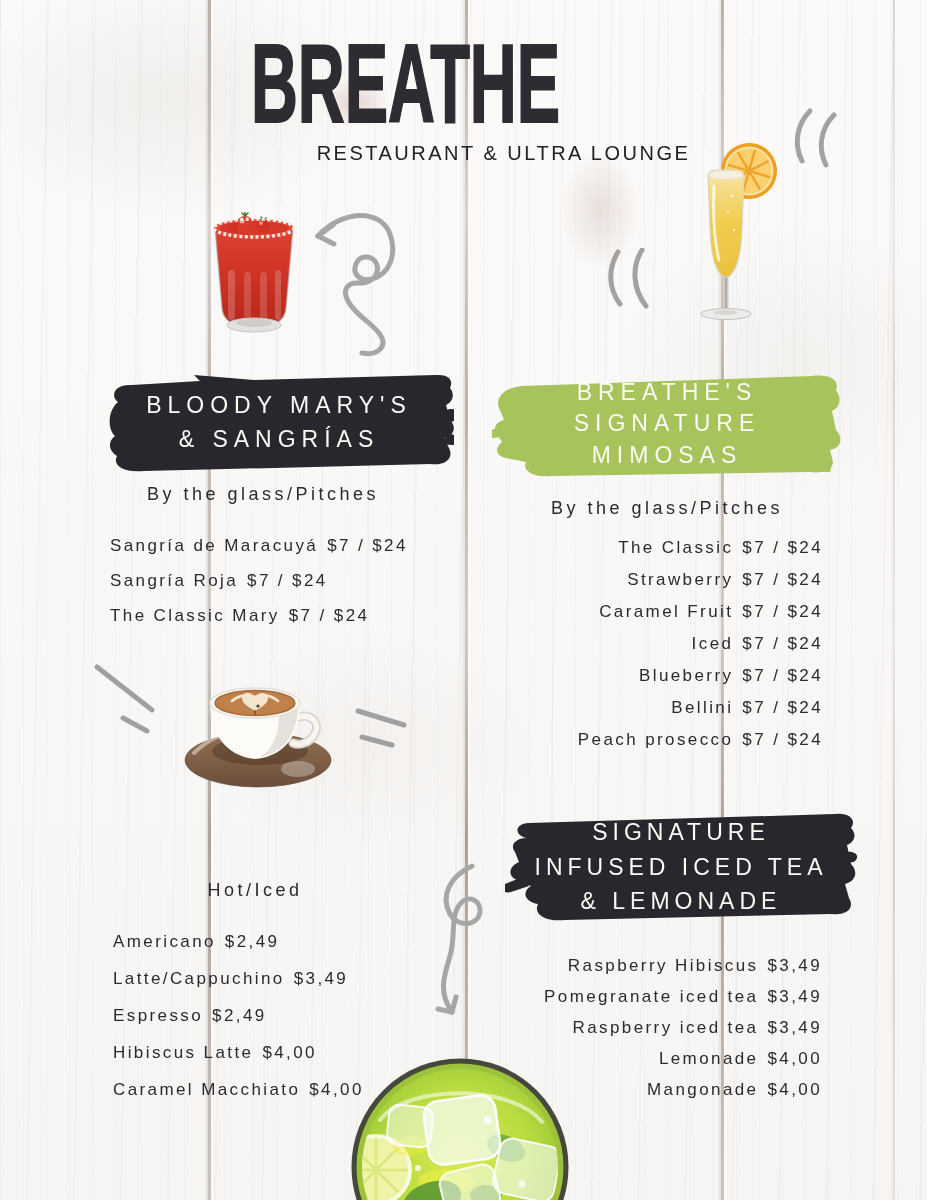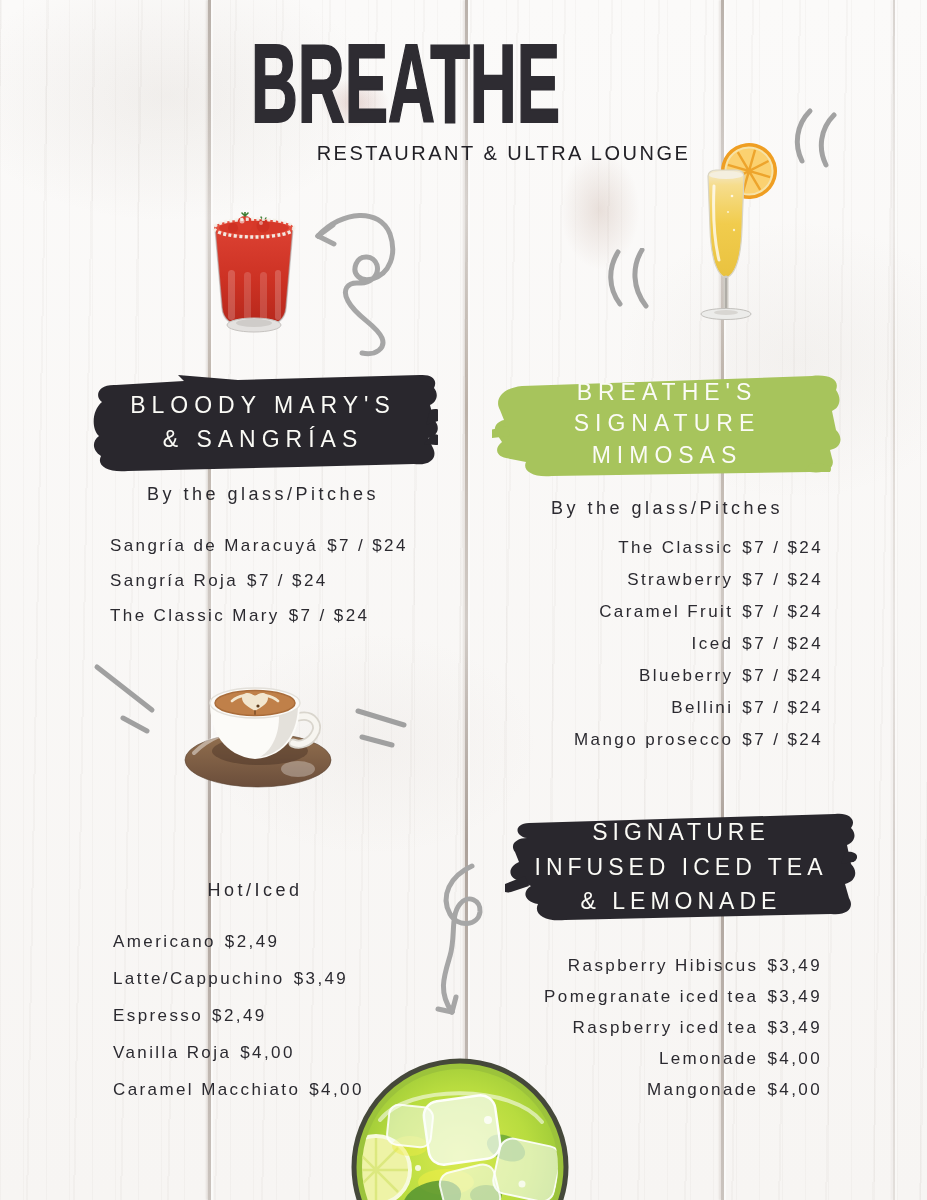--- a/index.html
+++ b/index.html
@@ -134,21 +134,21 @@
         <path d="M36,62 C28,46 30,26 44,12"></path>
     </g>
   </svg>
   <svg class="doodle" style="left:602px;top:248px" width="60" height="62" viewBox="0 0 60 62">
     <g fill="none" stroke="#a2a2a2" stroke-width="5" stroke-linecap="round">
       <path d="M16,4 C6,20 6,40 18,56"></path>
         <path d="M40,2 C30,18 30,40 44,58"></path>
     </g>
   </svg>
 
-  <div class="brush" style="left:88px;top:372px;width:350px;height:100px">
+  <div class="brush" style="left:104px;top:372px;width:350px;height:100px">
     <svg class="bg" viewBox="0 0 350 100" preserveAspectRatio="none">
       <g fill="#29272d">
         <path d="M14,30 C6,24 10,12 28,13 L96,9 L90,3 L150,8 L332,3 C344,2 350,8 346,16 C351,22 349,30 342,33 L346,48 C353,55 350,64 340,66 L345,76 C350,86 342,94 326,92 L210,95 L40,99 C20,101 8,94 13,84 C5,79 3,70 11,64 C3,57 4,38 14,30 Z"></path>
         <path d="M342,38 C354,34 360,44 350,49 L338,53 Z"></path>
         <path d="M344,62 C356,62 358,72 348,73 L336,72 Z"></path>
       </g>
     </svg>
     <div class="txt">BLOODY MARY'S
 &amp; SANGRÍAS</div>
   </div>
@@ -172,21 +172,21 @@
 MIMOSAS</div>
   </div>
   <div class="sub-label" style="left:494px;top:498px;width:346px">By the glass/Pitches</div>
   <div class="items tight right" style="left:495px;top:532px;width:328px">
     <div class="item"><span>The Classic</span><span class="price">$7 / $24</span></div>
     <div class="item"><span>Strawberry</span><span class="price">$7 / $24</span></div>
     <div class="item"><span>Caramel Fruit</span><span class="price">$7 / $24</span></div>
     <div class="item"><span>Iced</span><span class="price">$7 / $24</span></div>
     <div class="item"><span>Blueberry</span><span class="price">$7 / $24</span></div>
     <div class="item"><span>Bellini</span><span class="price">$7 / $24</span></div>
-    <div class="item"><span>Mango prosecco</span><span class="price">$7 / $24</span></div>
+    <div class="item"><span>Peach prosecco</span><span class="price">$7 / $24</span></div>
   </div>
 
   <svg class="doodle" style="left:92px;top:660px" width="75" height="80" viewBox="0 0 75 80">
     <g fill="none" stroke="#a0a0a0" stroke-width="5" stroke-linecap="round">
       <path d="M5,7 L60,50"></path>
         <path d="M31,58 L55,71"></path>
     </g>
   </svg>
   <svg class="doodle" style="left:352px;top:700px" width="60" height="50" viewBox="0 0 60 50">
     <g fill="none" stroke="#a0a0a0" stroke-width="5" stroke-linecap="round">
@@ -217,21 +217,21 @@
     <path d="M50,38 C57,32 66,31 73,34 M96,38 C89,32 80,31 73,34" stroke="#f2e6cf" stroke-width="2.6" fill="none" stroke-linecap="round"></path>
     <path d="M73,48 L73,51" stroke="#8d5a2e" stroke-width="2" stroke-linecap="round"></path>
     <circle cx="76" cy="43" r="1.6" fill="#5d3b1d"></circle>
   </svg>
 
   <div class="sub-label" style="left:60px;top:880px;width:390px">Hot/Iced</div>
   <div class="items rows37" style="left:113px;top:923px">
     <div class="item"><span>Americano</span><span class="price">$2,49</span></div>
     <div class="item"><span>Latte/Cappuchino</span><span class="price">$3,49</span></div>
     <div class="item"><span>Espresso</span><span class="price">$2,49</span></div>
-    <div class="item"><span>Vanilla Roja</span><span class="price">$4,00</span></div>
+    <div class="item"><span>Hibiscus Latte</span><span class="price">$4,00</span></div>
     <div class="item"><span>Caramel Macchiato</span><span class="price">$4,00</span></div>
   </div>
 
   <div class="brush" style="left:505px;top:806px;width:352px;height:122px">
     <svg class="bg" viewBox="0 0 352 122" preserveAspectRatio="none">
       <g fill="#29272d">
         <path d="M22,32 C10,30 8,18 24,17 L330,8 C344,6 352,14 346,22 C352,28 350,36 342,39 L346,58 C354,66 350,76 340,78 L344,92 C350,102 342,110 326,108 L60,114 C40,116 28,108 33,98 C20,96 16,86 26,80 L12,74 C2,70 4,60 14,56 L10,46 C4,38 12,32 22,32 Z"></path>
         <path d="M20,70 L0,78 C-6,82 -2,88 6,86 L24,80 Z"></path>
         <path d="M340,46 C352,44 356,52 348,56 L336,58 Z"></path>
       </g>

